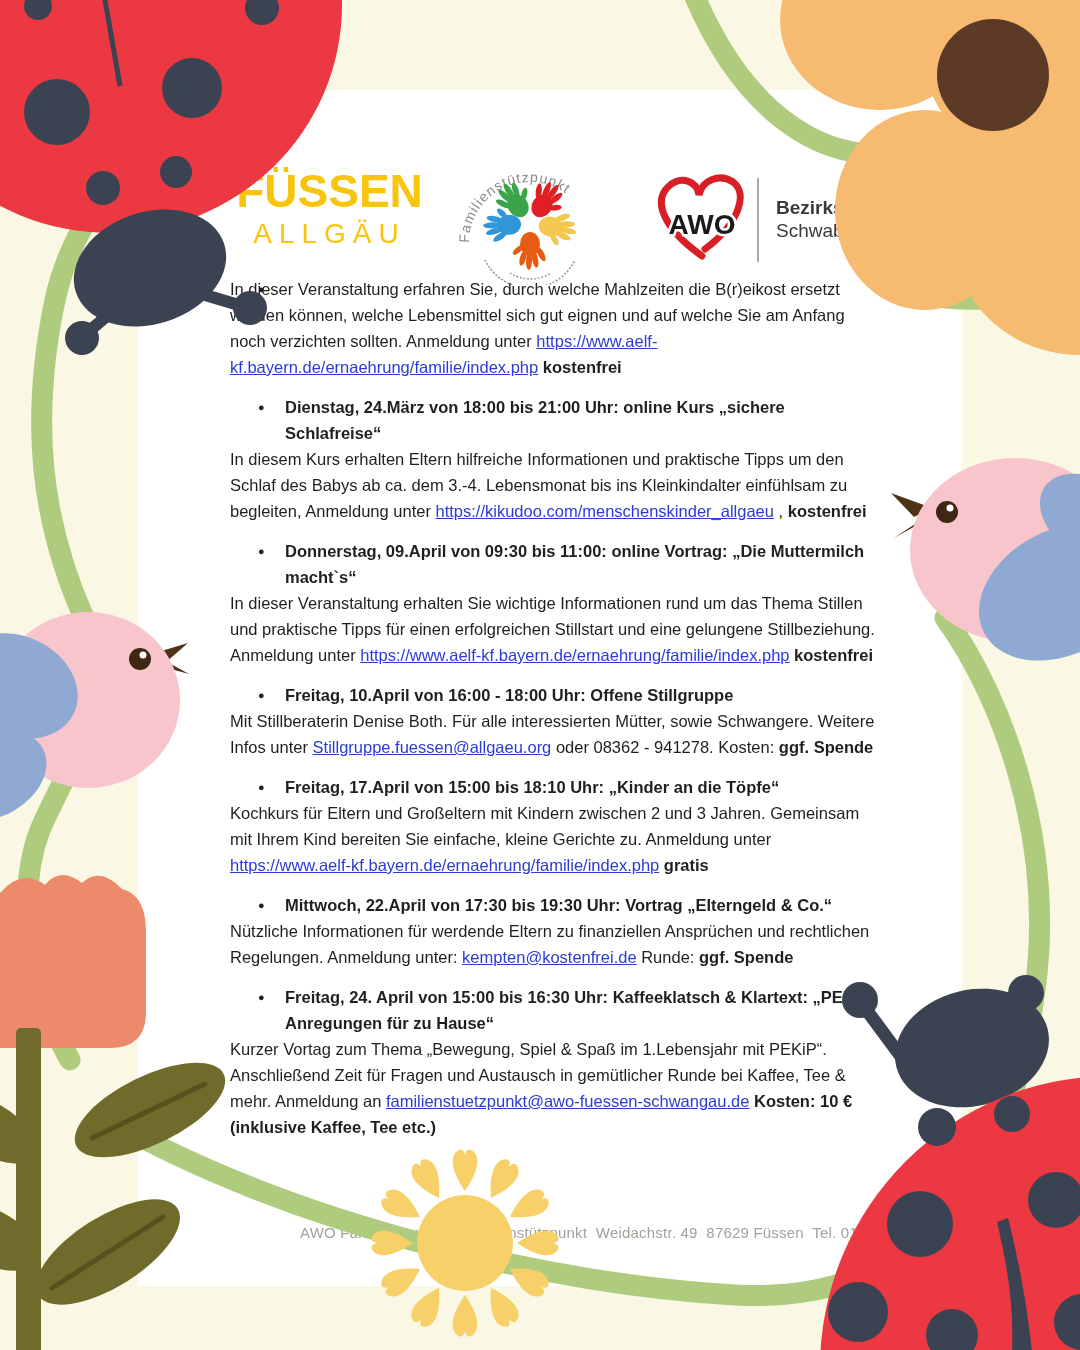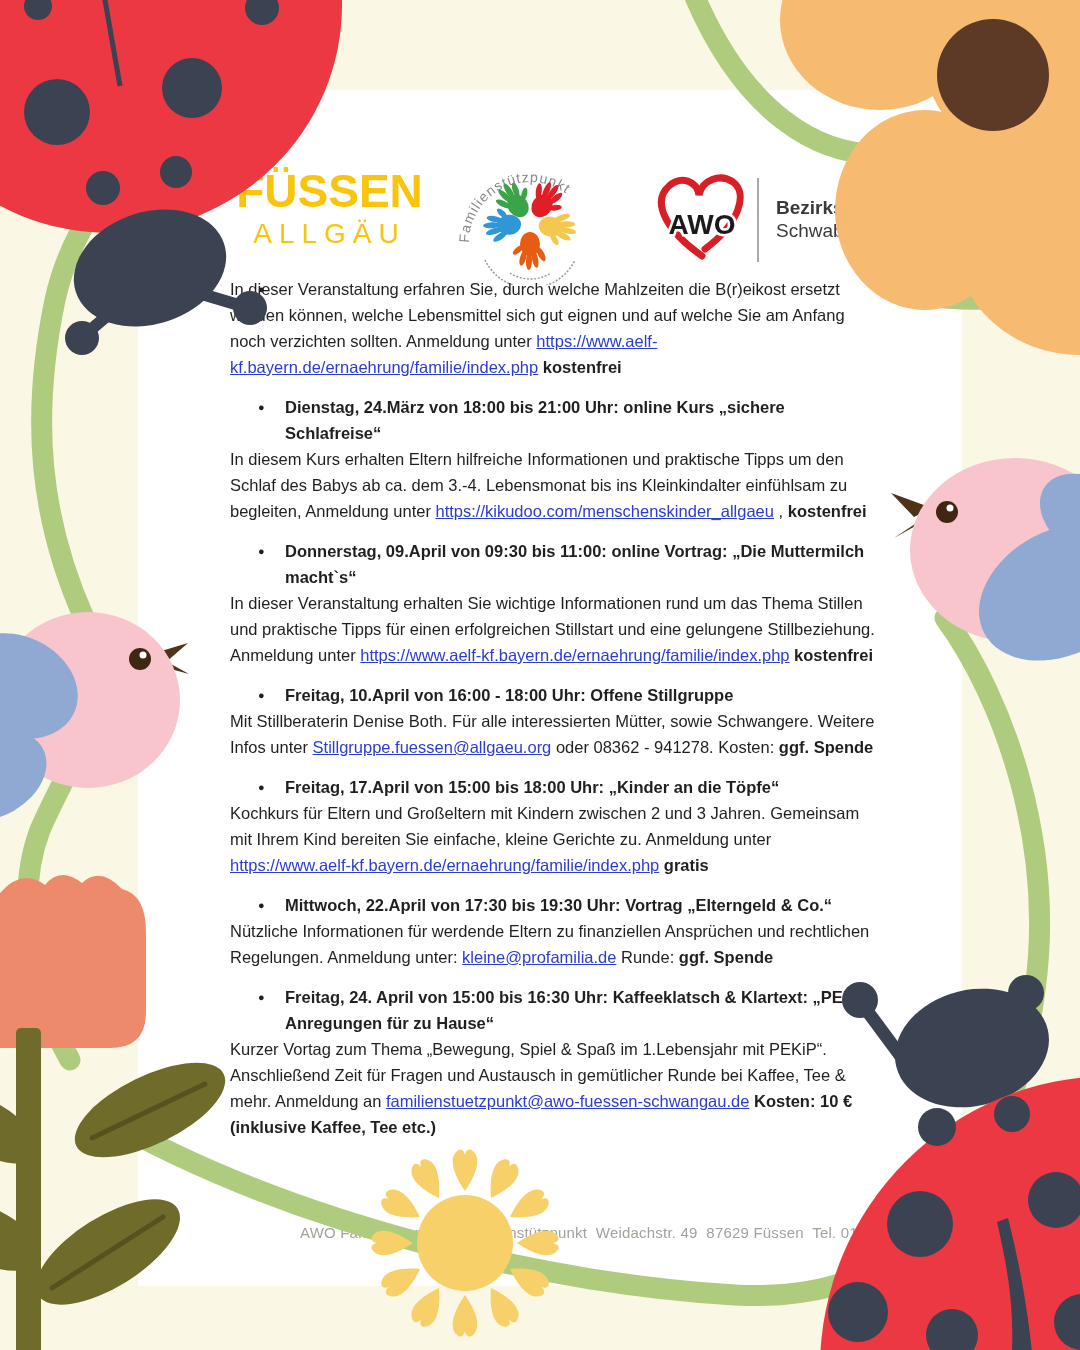--- a/index.html
+++ b/index.html
@@ -90,26 +90,26 @@
     </div>
     <div class="event">
       <div class="event-title"><span class="bullet">●</span><span>Donnerstag, 09.April von 09:30 bis 11:00: online Vortrag: „Die Muttermilch macht`s“</span></div>
       <div class="event-body"><span>In dieser Veranstaltung erhalten Sie wichtige Informationen rund um das Thema Stillen und praktische Tipps für einen erfolgreichen Stillstart und eine gelungene Stillbeziehung. Anmeldung unter </span><a class="link" href="#">https://www.aelf-kf.bayern.de/ernaehrung/familie/index.php</a><span> </span><b>kostenfrei</b></div>
     </div>
     <div class="event">
       <div class="event-title"><span class="bullet">●</span><span>Freitag, 10.April von 16:00 - 18:00 Uhr: Offene Stillgruppe</span></div>
       <div class="event-body"><span>Mit Stillberaterin Denise Both. Für alle interessierten Mütter, sowie Schwangere. Weitere Infos unter </span><a class="link" href="#">Stillgruppe.fuessen@allgaeu.org</a><span> oder 08362 - 941278. Kosten: </span><b>ggf. Spende</b></div>
     </div>
     <div class="event">
-      <div class="event-title"><span class="bullet">●</span><span>Freitag, 17.April von 15:00 bis 18:00 Uhr: „Kinder an die Töpfe“</span></div>
+      <div class="event-title"><span class="bullet">●</span><span>Freitag, 17.April von 15:00 bis 18:10 Uhr: „Kinder an die Töpfe“</span></div>
       <div class="event-body"><span>Kochkurs für Eltern und Großeltern mit Kindern zwischen 2 und 3 Jahren. Gemeinsam mit Ihrem Kind bereiten Sie einfache, kleine Gerichte zu. Anmeldung unter </span><a class="link" href="#">https://www.aelf-kf.bayern.de/ernaehrung/familie/index.php</a><span>  </span><b>gratis</b></div>
     </div>
     <div class="event">
       <div class="event-title"><span class="bullet">●</span><span>Mittwoch, 22.April von 17:30 bis 19:30 Uhr: Vortrag „Elterngeld &amp; Co.“</span></div>
-      <div class="event-body"><span>Nützliche Informationen für werdende Eltern zu finanziellen Ansprüchen und rechtlichen Regelungen. Anmeldung unter: </span><a class="link" href="#">kleine@profamilia.de</a><span> Runde: </span><b>ggf. Spende</b></div>
+      <div class="event-body"><span>Nützliche Informationen für werdende Eltern zu finanziellen Ansprüchen und rechtlichen Regelungen. Anmeldung unter: </span><a class="link" href="#">kempten@kostenfrei.de</a><span> Runde: </span><b>ggf. Spende</b></div>
     </div>
     <div class="event">
       <div class="event-title"><span class="bullet">●</span><span>Freitag, 24. April von 15:00 bis 16:30 Uhr: Kaffeeklatsch &amp; Klartext: „PEKiP-Anregungen für zu Hause“</span></div>
       <div class="event-body"><span>Kurzer Vortag zum Thema „Bewegung, Spiel &amp; Spaß im 1.Lebensjahr mit PEKiP“. Anschließend Zeit für Fragen und Austausch in gemütlicher Runde bei Kaffee, Tee &amp; mehr. Anmeldung an </span><a class="link" href="#">familienstuetzpunkt@awo-fuessen-schwangau.de</a><span>  </span><b>Kosten: 10 € (inklusive Kaffee, Tee etc.)</b></div>
     </div>
   </div>
 
 <div class="content footer">AWO Familienzentrum Familienstützpunkt  Weidachstr. 49  87629 Füssen  Tel. 017</div>
 
 <svg class="deco" width="1080" height="1350" viewBox="0 0 1080 1350">

